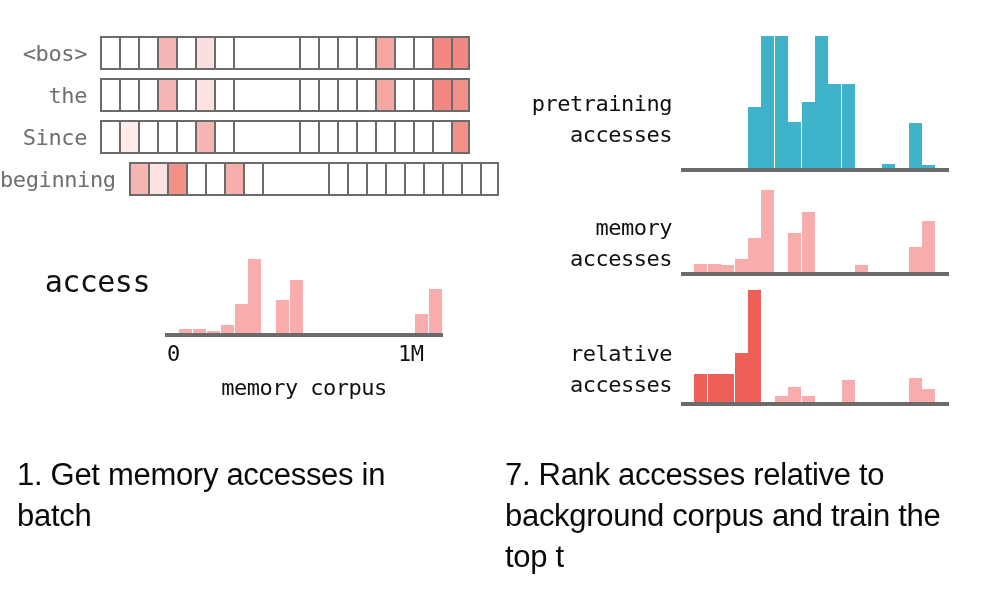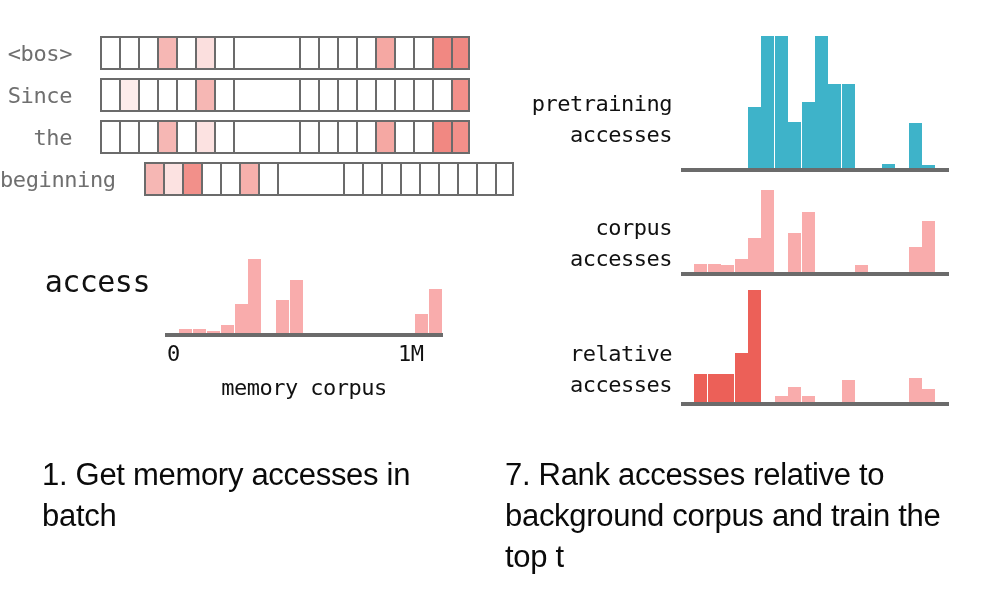--- a/index.html
+++ b/index.html
@@ -11,21 +11,21 @@
     overflow: hidden;
   }
   .page { position: relative; width: 997px; height: 602px; background: #fff; }
 
   
   #token-rows { position: absolute; left: 0; top: 32px; width: 470px; }
   .token-row { display: flex; align-items: center; height: 42px; }
   .token-label {
     width: 155px;
     text-align: right;
-    padding-right: 28px;
+    padding-right: 13px;
     font-family: "DejaVu Sans Mono", "Liberation Mono", monospace;
     font-size: 22px;
     color: #6f6f6f;
     letter-spacing: -0.4px;
     white-space: nowrap;
   }
   .cell-strip { display: flex; height: 34px; }
   .cell {
     height: 34px;
     border: 2px solid #6b6b6b;
@@ -81,21 +81,21 @@
 
   
   .caption {
     position: absolute;
     font-family: "Liberation Sans", sans-serif;
     font-size: 31px;
     color: #0a0a0a;
     line-height: 41px;
     letter-spacing: -0.3px;
   }
-  #caption-1 { left: 42px; top: 454px; width: 440px; }
+  #caption-1 { left: 17px; top: 454px; width: 440px; }
   #caption-2 { left: 505px; top: 454px; width: 460px; }
 </style>
 </head>
 <body>
 
 <div class="page">
 
   <div id="token-rows">
       <div class="token-row">
         <div class="token-label">&lt;bos&gt;</div>
@@ -113,60 +113,60 @@
           <div class="cell" style="width: 19px; background: rgb(255, 255, 255);"></div>
           <div class="cell" style="width: 19px; background: rgb(255, 255, 255);"></div>
           <div class="cell" style="width: 19px; background: rgb(245, 168, 163);"></div>
           <div class="cell" style="width: 19px; background: rgb(255, 255, 255);"></div>
           <div class="cell" style="width: 19px; background: rgb(255, 255, 255);"></div>
           <div class="cell" style="width: 19px; background: rgb(241, 136, 130);"></div>
           <div class="cell" style="width: 19px; background: rgb(241, 136, 130);"></div>
         </div>
       </div>
       <div class="token-row">
+        <div class="token-label">the</div>
+        <div class="cell-strip">
+          <div class="cell" style="width: 19px; background: rgb(255, 255, 255);"></div>
+          <div class="cell" style="width: 19px; background: rgb(255, 255, 255);"></div>
+          <div class="cell" style="width: 19px; background: rgb(255, 255, 255);"></div>
+          <div class="cell" style="width: 19px; background: rgb(246, 183, 180);"></div>
+          <div class="cell" style="width: 19px; background: rgb(255, 255, 255);"></div>
+          <div class="cell" style="width: 19px; background: rgb(252, 226, 225);"></div>
+          <div class="cell" style="width: 19px; background: rgb(255, 255, 255);"></div>
+          <div class="cell" style="width: 66px; background: rgb(255, 255, 255);"></div>
+          <div class="cell" style="width: 19px; background: rgb(255, 255, 255);"></div>
+          <div class="cell" style="width: 19px; background: rgb(255, 255, 255);"></div>
+          <div class="cell" style="width: 19px; background: rgb(255, 255, 255);"></div>
+          <div class="cell" style="width: 19px; background: rgb(255, 255, 255);"></div>
+          <div class="cell" style="width: 19px; background: rgb(245, 168, 163);"></div>
+          <div class="cell" style="width: 19px; background: rgb(255, 255, 255);"></div>
+          <div class="cell" style="width: 19px; background: rgb(255, 255, 255);"></div>
+          <div class="cell" style="width: 19px; background: rgb(241, 136, 130);"></div>
+          <div class="cell" style="width: 19px; background: rgb(242, 144, 138);"></div>
+        </div>
+      </div>
+      <div class="token-row">
         <div class="token-label">Since</div>
         <div class="cell-strip">
           <div class="cell" style="width: 19px; background: rgb(255, 255, 255);"></div>
           <div class="cell" style="width: 19px; background: rgb(253, 236, 235);"></div>
           <div class="cell" style="width: 19px; background: rgb(255, 255, 255);"></div>
           <div class="cell" style="width: 19px; background: rgb(255, 255, 255);"></div>
           <div class="cell" style="width: 19px; background: rgb(255, 255, 255);"></div>
           <div class="cell" style="width: 19px; background: rgb(246, 183, 180);"></div>
           <div class="cell" style="width: 19px; background: rgb(255, 255, 255);"></div>
           <div class="cell" style="width: 66px; background: rgb(255, 255, 255);"></div>
           <div class="cell" style="width: 19px; background: rgb(255, 255, 255);"></div>
           <div class="cell" style="width: 19px; background: rgb(255, 255, 255);"></div>
           <div class="cell" style="width: 19px; background: rgb(255, 255, 255);"></div>
           <div class="cell" style="width: 19px; background: rgb(255, 255, 255);"></div>
           <div class="cell" style="width: 19px; background: rgb(255, 255, 255);"></div>
           <div class="cell" style="width: 19px; background: rgb(255, 255, 255);"></div>
           <div class="cell" style="width: 19px; background: rgb(255, 255, 255);"></div>
           <div class="cell" style="width: 19px; background: rgb(255, 255, 255);"></div>
-          <div class="cell" style="width: 19px; background: rgb(242, 144, 138);"></div>
-        </div>
-      </div>
-      <div class="token-row">
-        <div class="token-label">the</div>
-        <div class="cell-strip">
-          <div class="cell" style="width: 19px; background: rgb(255, 255, 255);"></div>
-          <div class="cell" style="width: 19px; background: rgb(255, 255, 255);"></div>
-          <div class="cell" style="width: 19px; background: rgb(255, 255, 255);"></div>
-          <div class="cell" style="width: 19px; background: rgb(246, 183, 180);"></div>
-          <div class="cell" style="width: 19px; background: rgb(255, 255, 255);"></div>
-          <div class="cell" style="width: 19px; background: rgb(252, 226, 225);"></div>
-          <div class="cell" style="width: 19px; background: rgb(255, 255, 255);"></div>
-          <div class="cell" style="width: 66px; background: rgb(255, 255, 255);"></div>
-          <div class="cell" style="width: 19px; background: rgb(255, 255, 255);"></div>
-          <div class="cell" style="width: 19px; background: rgb(255, 255, 255);"></div>
-          <div class="cell" style="width: 19px; background: rgb(255, 255, 255);"></div>
-          <div class="cell" style="width: 19px; background: rgb(255, 255, 255);"></div>
-          <div class="cell" style="width: 19px; background: rgb(245, 168, 163);"></div>
-          <div class="cell" style="width: 19px; background: rgb(255, 255, 255);"></div>
-          <div class="cell" style="width: 19px; background: rgb(255, 255, 255);"></div>
-          <div class="cell" style="width: 19px; background: rgb(241, 136, 130);"></div>
           <div class="cell" style="width: 19px; background: rgb(242, 144, 138);"></div>
         </div>
       </div>
       <div class="token-row">
         <div class="token-label">beginning</div>
         <div class="cell-strip">
           <div class="cell" style="width: 19px; background: rgb(246, 183, 180);"></div>
           <div class="cell" style="width: 19px; background: rgb(252, 226, 225);"></div>
           <div class="cell" style="width: 19px; background: rgb(242, 144, 138);"></div>
           <div class="cell" style="width: 19px; background: rgb(255, 255, 255);"></div>
@@ -229,21 +229,21 @@
             <div class="bar" style="left: 161px; width: 13px; height: 84px; background: rgb(62, 179, 201);"></div>
             <div class="bar" style="left: 201px; width: 13px; height: 4px; background: rgb(62, 179, 201);"></div>
             <div class="bar" style="left: 228px; width: 13px; height: 45px; background: rgb(62, 179, 201);"></div>
             <div class="bar" style="left: 241px; width: 13px; height: 3px; background: rgb(62, 179, 201);"></div>
           </div>
           <div class="axis-line"></div>
         </div>
       </div>
       <div class="mini-chart">
         <div class="mini-label" style="left: 482px; top: 212px;">
-          <div>corpus</div>
+          <div>memory</div>
           <div>accesses</div>
         </div>
         <div class="mini-plot" style="left: 681px; top: 190px; width: 268px; height: 86px;">
           <div class="bars" style="height: 82px; bottom: 4px;">
             <div class="bar" style="left: 13px; width: 13px; height: 8px; background: rgb(249, 172, 172);"></div>
             <div class="bar" style="left: 27px; width: 13px; height: 8px; background: rgb(249, 172, 172);"></div>
             <div class="bar" style="left: 40px; width: 13px; height: 7px; background: rgb(249, 172, 172);"></div>
             <div class="bar" style="left: 54px; width: 13px; height: 13px; background: rgb(249, 172, 172);"></div>
             <div class="bar" style="left: 67px; width: 13px; height: 34px; background: rgb(249, 172, 172);"></div>
             <div class="bar" style="left: 80px; width: 13px; height: 82px; background: rgb(249, 172, 172);"></div>

